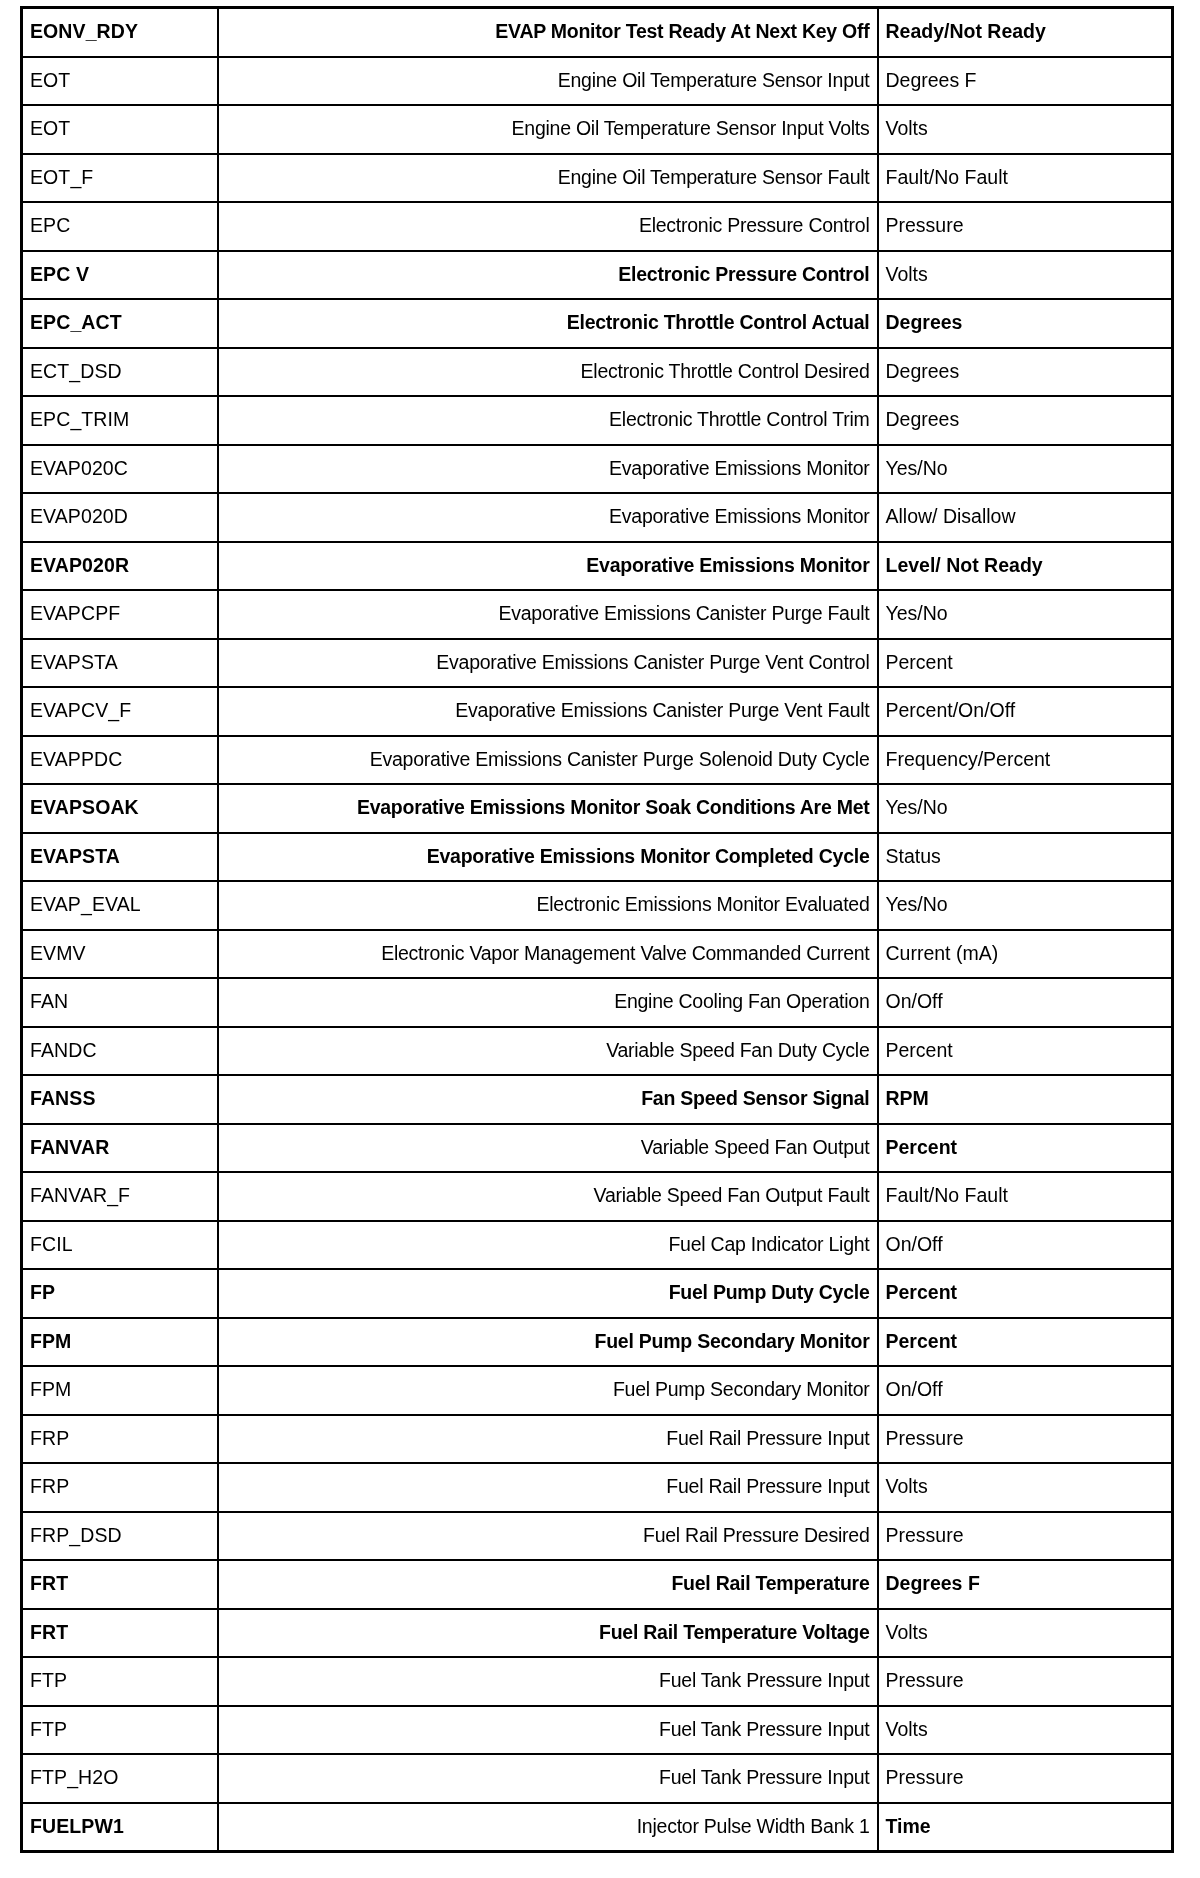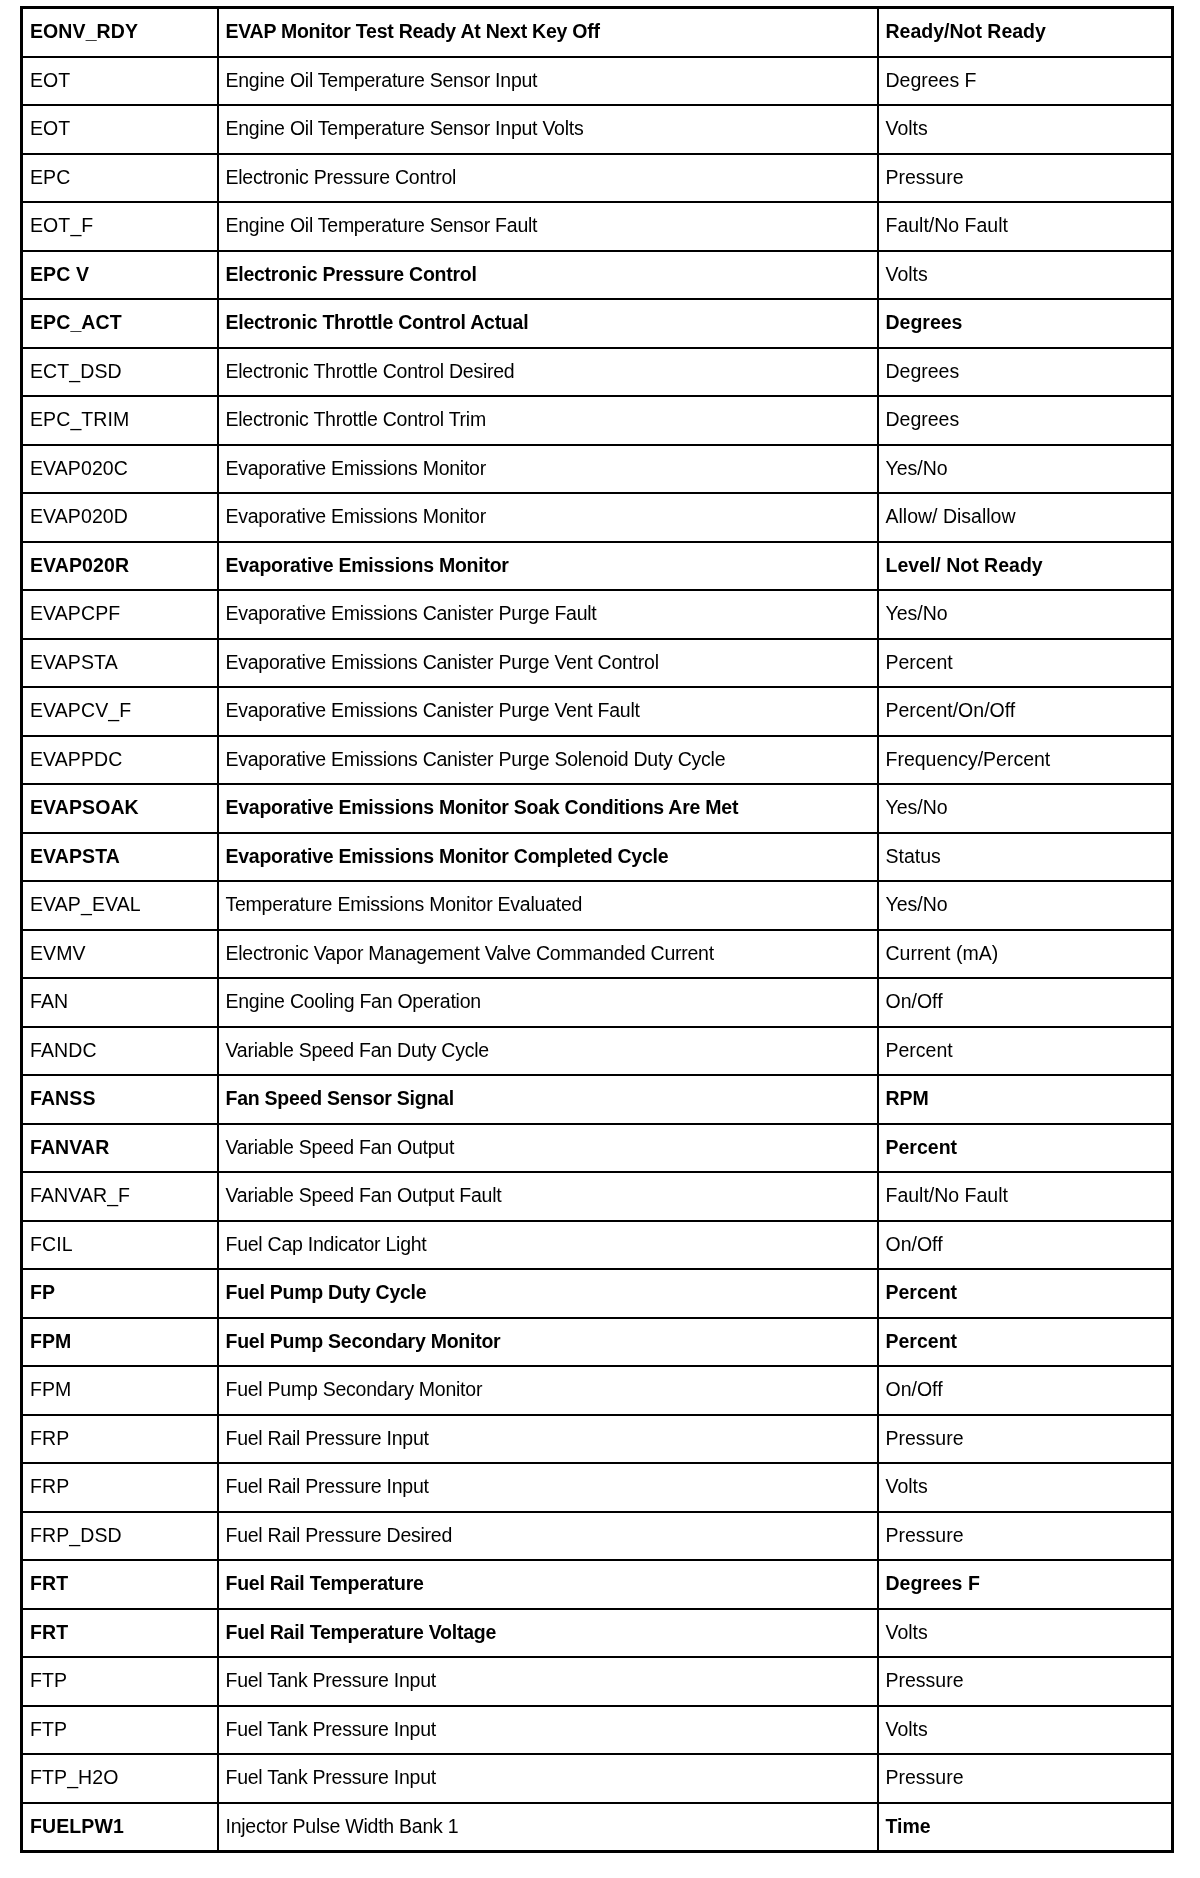--- a/index.html
+++ b/index.html
@@ -40,21 +40,21 @@
   col.c-desc { width: 660px; }
   col.c-units { width: auto; }
 
   td.name { font-size: 19.5px; letter-spacing: 0.1px; }
   td.desc { font-size: 19.5px; }
   td.units { font-size: 19.5px; }
   td.b { font-weight: bold; }
   td.n { font-weight: normal; }
 
   
-  td.tight { letter-spacing: -0.25px; }
+  td.tight { letter-spacing: -0.25px; text-align: right; }
 </style>
 </head>
 <body>
 
 <div class="page">
   <table class="pid-table">
     <colgroup>
       <col class="c-name">
       <col class="c-desc">
       <col class="c-units">
@@ -69,30 +69,30 @@
           <td class="name n">EOT</td>
           <td class="desc tight n">Engine Oil Temperature Sensor Input</td>
           <td class="units n">Degrees F</td>
         </tr>
         <tr>
           <td class="name n">EOT</td>
           <td class="desc tight n">Engine Oil Temperature Sensor Input Volts</td>
           <td class="units n">Volts</td>
         </tr>
         <tr>
-          <td class="name n">EPC</td>
-          <td class="desc tight n">Electronic Pressure Control</td>
-          <td class="units n">Pressure</td>
-        </tr>
-        <tr>
           <td class="name n">EOT_F</td>
           <td class="desc tight n">Engine Oil Temperature Sensor Fault</td>
           <td class="units n">Fault/No Fault</td>
         </tr>
         <tr>
+          <td class="name n">EPC</td>
+          <td class="desc tight n">Electronic Pressure Control</td>
+          <td class="units n">Pressure</td>
+        </tr>
+        <tr>
           <td class="name b">EPC V</td>
           <td class="desc tight b">Electronic Pressure Control</td>
           <td class="units n">Volts</td>
         </tr>
         <tr>
           <td class="name b">EPC_ACT</td>
           <td class="desc tight b">Electronic Throttle Control Actual</td>
           <td class="units b">Degrees</td>
         </tr>
         <tr>
@@ -145,21 +145,21 @@
           <td class="desc tight b">Evaporative Emissions Monitor Soak Conditions Are Met</td>
           <td class="units n">Yes/No</td>
         </tr>
         <tr>
           <td class="name b">EVAPSTA</td>
           <td class="desc tight b">Evaporative Emissions Monitor Completed Cycle</td>
           <td class="units n">Status</td>
         </tr>
         <tr>
           <td class="name n">EVAP_EVAL</td>
-          <td class="desc tight n">Temperature Emissions Monitor Evaluated</td>
+          <td class="desc tight n">Electronic Emissions Monitor Evaluated</td>
           <td class="units n">Yes/No</td>
         </tr>
         <tr>
           <td class="name n">EVMV</td>
           <td class="desc tight n">Electronic Vapor Management Valve Commanded Current</td>
           <td class="units n">Current (mA)</td>
         </tr>
         <tr>
           <td class="name n">FAN</td>
           <td class="desc tight n">Engine Cooling Fan Operation</td>

